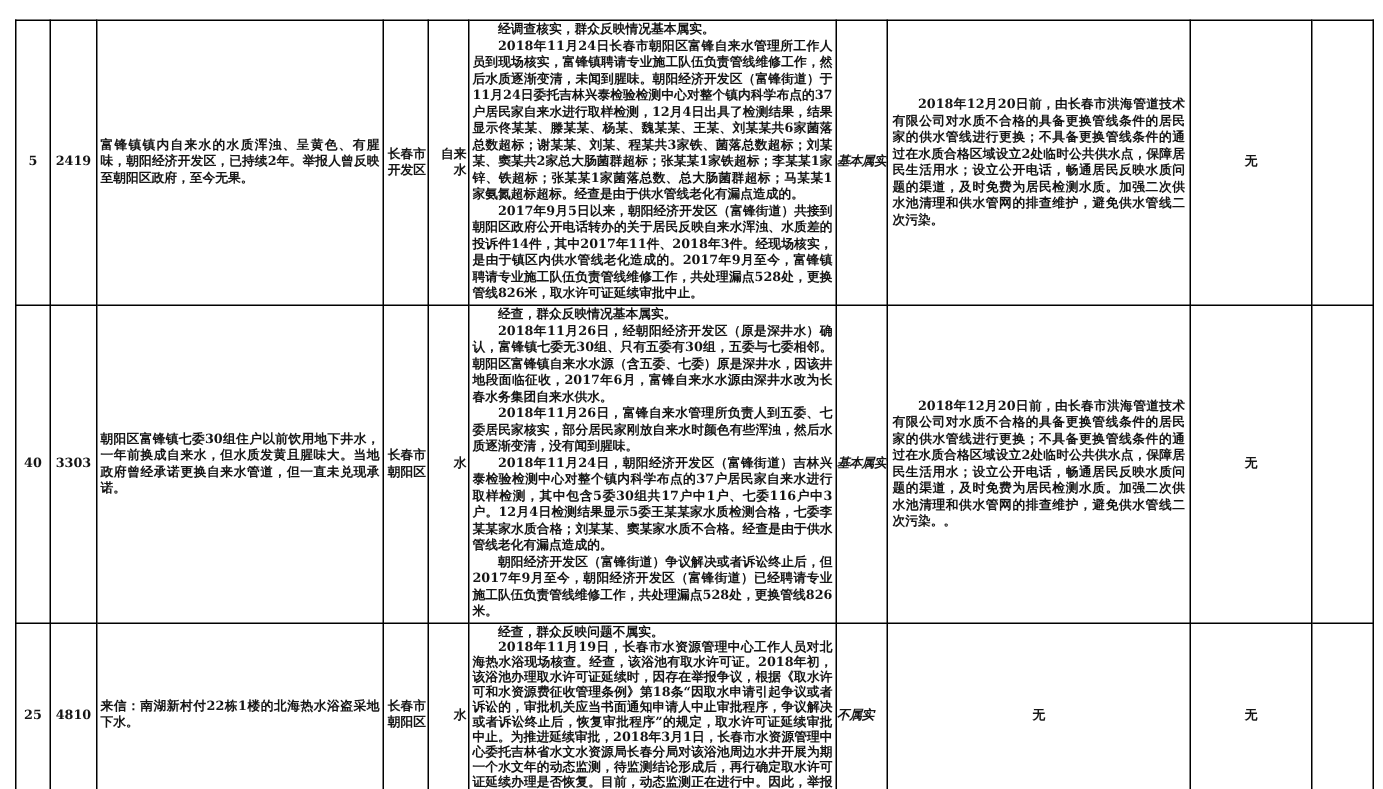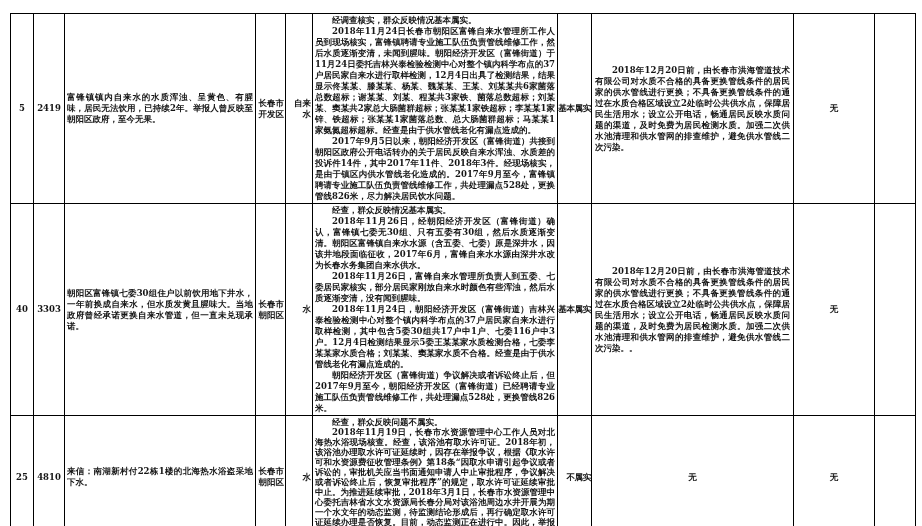--- a/index.html
+++ b/index.html
@@ -25,21 +25,21 @@
     word-break:break-all;
   }
   tr.r1{height:168px;}
   tr.r2{height:165px;}
   tr.r3{height:112px;}
   td p{margin:0;text-indent:2em;text-align:justify;}
   td.c-seq, td.c-case{text-align:center;}
   td.c-complaint{text-align:justify;}
   td.c-region, td.c-type{text-align:right;padding:1px 1px;}
   td.c-inv{text-align:justify;vertical-align:middle;}
-  td.c-verdict{text-align:right;padding:1px 0;font-size:8.5px;letter-spacing:-0.3px;}
+  td.c-verdict{text-align:left;padding:1px 0;font-size:8.5px;letter-spacing:-0.3px;font-style:italic;}
   td.c-handle{text-align:justify;padding:1px 3px;}
   td.c-acc, td.c-last{text-align:center;}
   .center-txt{text-align:center;}
   tr.r3 td.c-inv p{line-height:10px;}
 </style>
 </head>
 <body>
 
 <table class="report">
   <colgroup>
@@ -52,45 +52,45 @@
     <col style="width:34px">
       <col style="width:202px">
       <col style="width:81px">
     <col style="width:41px">
   </colgroup>
   <tbody>
 
     <tr class="r1">
       <td class="c-seq">5</td>
       <td class="c-case">2419</td>
-      <td class="c-complaint">富锋镇镇内自来水的水质浑浊、呈黄色、有腥味，居民无法饮用，已持续2年。举报人曾反映至朝阳区政府，至今无果。</td>
+      <td class="c-complaint">富锋镇镇内自来水的水质浑浊、呈黄色、有腥味，朝阳经济开发区，已持续2年。举报人曾反映至朝阳区政府，至今无果。</td>
       <td class="c-region">长春市开发区</td>
       <td class="c-type">自来水</td>
       <td class="c-inv">
         <p>经调查核实，群众反映情况基本属实。</p>
         <p>2018年11月24日长春市朝阳区富锋自来水管理所工作人员到现场核实，富锋镇聘请专业施工队伍负责管线维修工作，然后水质逐渐变清，未闻到腥味。朝阳经济开发区（富锋街道）于11月24日委托吉林兴泰检验检测中心对整个镇内科学布点的37户居民家自来水进行取样检测，12月4日出具了检测结果，结果显示佟某某、滕某某、杨某、魏某某、王某、刘某某共6家菌落总数超标；谢某某、刘某、程某共3家铁、菌落总数超标；刘某某、窦某共2家总大肠菌群超标；张某某1家铁超标；李某某1家锌、铁超标；张某某1家菌落总数、总大肠菌群超标；马某某1家氨氮超标超标。经查是由于供水管线老化有漏点造成的。</p>
-        <p>2017年9月5日以来，朝阳经济开发区（富锋街道）共接到朝阳区政府公开电话转办的关于居民反映自来水浑浊、水质差的投诉件14件，其中2017年11件、2018年3件。经现场核实，是由于镇区内供水管线老化造成的。2017年9月至今，富锋镇聘请专业施工队伍负责管线维修工作，共处理漏点528处，更换管线826米，尽力解决居民饮水问题。</p>
+        <p>2017年9月5日以来，朝阳经济开发区（富锋街道）共接到朝阳区政府公开电话转办的关于居民反映自来水浑浊、水质差的投诉件14件，其中2017年11件、2018年3件。经现场核实，是由于镇区内供水管线老化造成的。2017年9月至今，富锋镇聘请专业施工队伍负责管线维修工作，共处理漏点528处，更换管线826米，取水许可证延续审批中止。</p>
       </td>
       <td class="c-verdict">基本属实</td>
       <td class="c-handle">
         <p>2018年12月20日前，由长春市洪海管道技术有限公司对水质不合格的具备更换管线条件的居民家的供水管线进行更换；不具备更换管线条件的通过在水质合格区域设立2处临时公共供水点，保障居民生活用水；设立公开电话，畅通居民反映水质问题的渠道，及时免费为居民检测水质。加强二次供水池清理和供水管网的排查维护，避免供水管线二次污染。</p>
       </td>
       <td class="c-acc">无</td>
       <td class="c-last"></td>
     </tr>
 
     <tr class="r2">
       <td class="c-seq">40</td>
       <td class="c-case">3303</td>
       <td class="c-complaint">朝阳区富锋镇七委30组住户以前饮用地下井水，一年前换成自来水，但水质发黄且腥味大。当地政府曾经承诺更换自来水管道，但一直未兑现承诺。</td>
       <td class="c-region">长春市朝阳区</td>
       <td class="c-type">水</td>
       <td class="c-inv">
         <p>经查，群众反映情况基本属实。</p>
-        <p>2018年11月26日，经朝阳经济开发区（富锋街道）确认，富锋镇七委无30组、只有五委有30组，然后水质逐渐变清。朝阳区富锋镇自来水水源（含五委、七委）原是深井水，因该井地段面临征收，2017年6月，富锋自来水水源由深井水改为长春水务集团自来水供水。</p>
+        <p>2018年11月26日，经朝阳经济开发区（原是深井水）确认，富锋镇七委无30组、只有五委有30组，五委与七委相邻。朝阳区富锋镇自来水水源（含五委、七委）原是深井水，因该井地段面临征收，2017年6月，富锋自来水水源由深井水改为长春水务集团自来水供水。</p>
         <p>2018年11月26日，富锋自来水管理所负责人到五委、七委居民家核实，部分居民家刚放自来水时颜色有些浑浊，然后水质逐渐变清，没有闻到腥味。</p>
         <p>2018年11月24日，朝阳经济开发区（富锋街道）吉林兴泰检验检测中心对整个镇内科学布点的37户居民家自来水进行取样检测，其中包含5委30组共17户中1户、七委116户中3户。12月4日检测结果显示5委王某某家水质检测合格，七委李某某家水质合格；刘某某、窦某家水质不合格。经查是由于供水管线老化有漏点造成的。</p>
         <p>朝阳经济开发区（富锋街道）争议解决或者诉讼终止后，但2017年9月至今，朝阳经济开发区（富锋街道）已经聘请专业施工队伍负责管线维修工作，共处理漏点528处，更换管线826米。</p>
       </td>
       <td class="c-verdict">基本属实</td>
       <td class="c-handle">
         <p>2018年12月20日前，由长春市洪海管道技术有限公司对水质不合格的具备更换管线条件的居民家的供水管线进行更换；不具备更换管线条件的通过在水质合格区域设立2处临时公共供水点，保障居民生活用水；设立公开电话，畅通居民反映水质问题的渠道，及时免费为居民检测水质。加强二次供水池清理和供水管网的排查维护，避免供水管线二次污染。。</p>
       </td>
       <td class="c-acc">无</td>
       <td class="c-last"></td>

